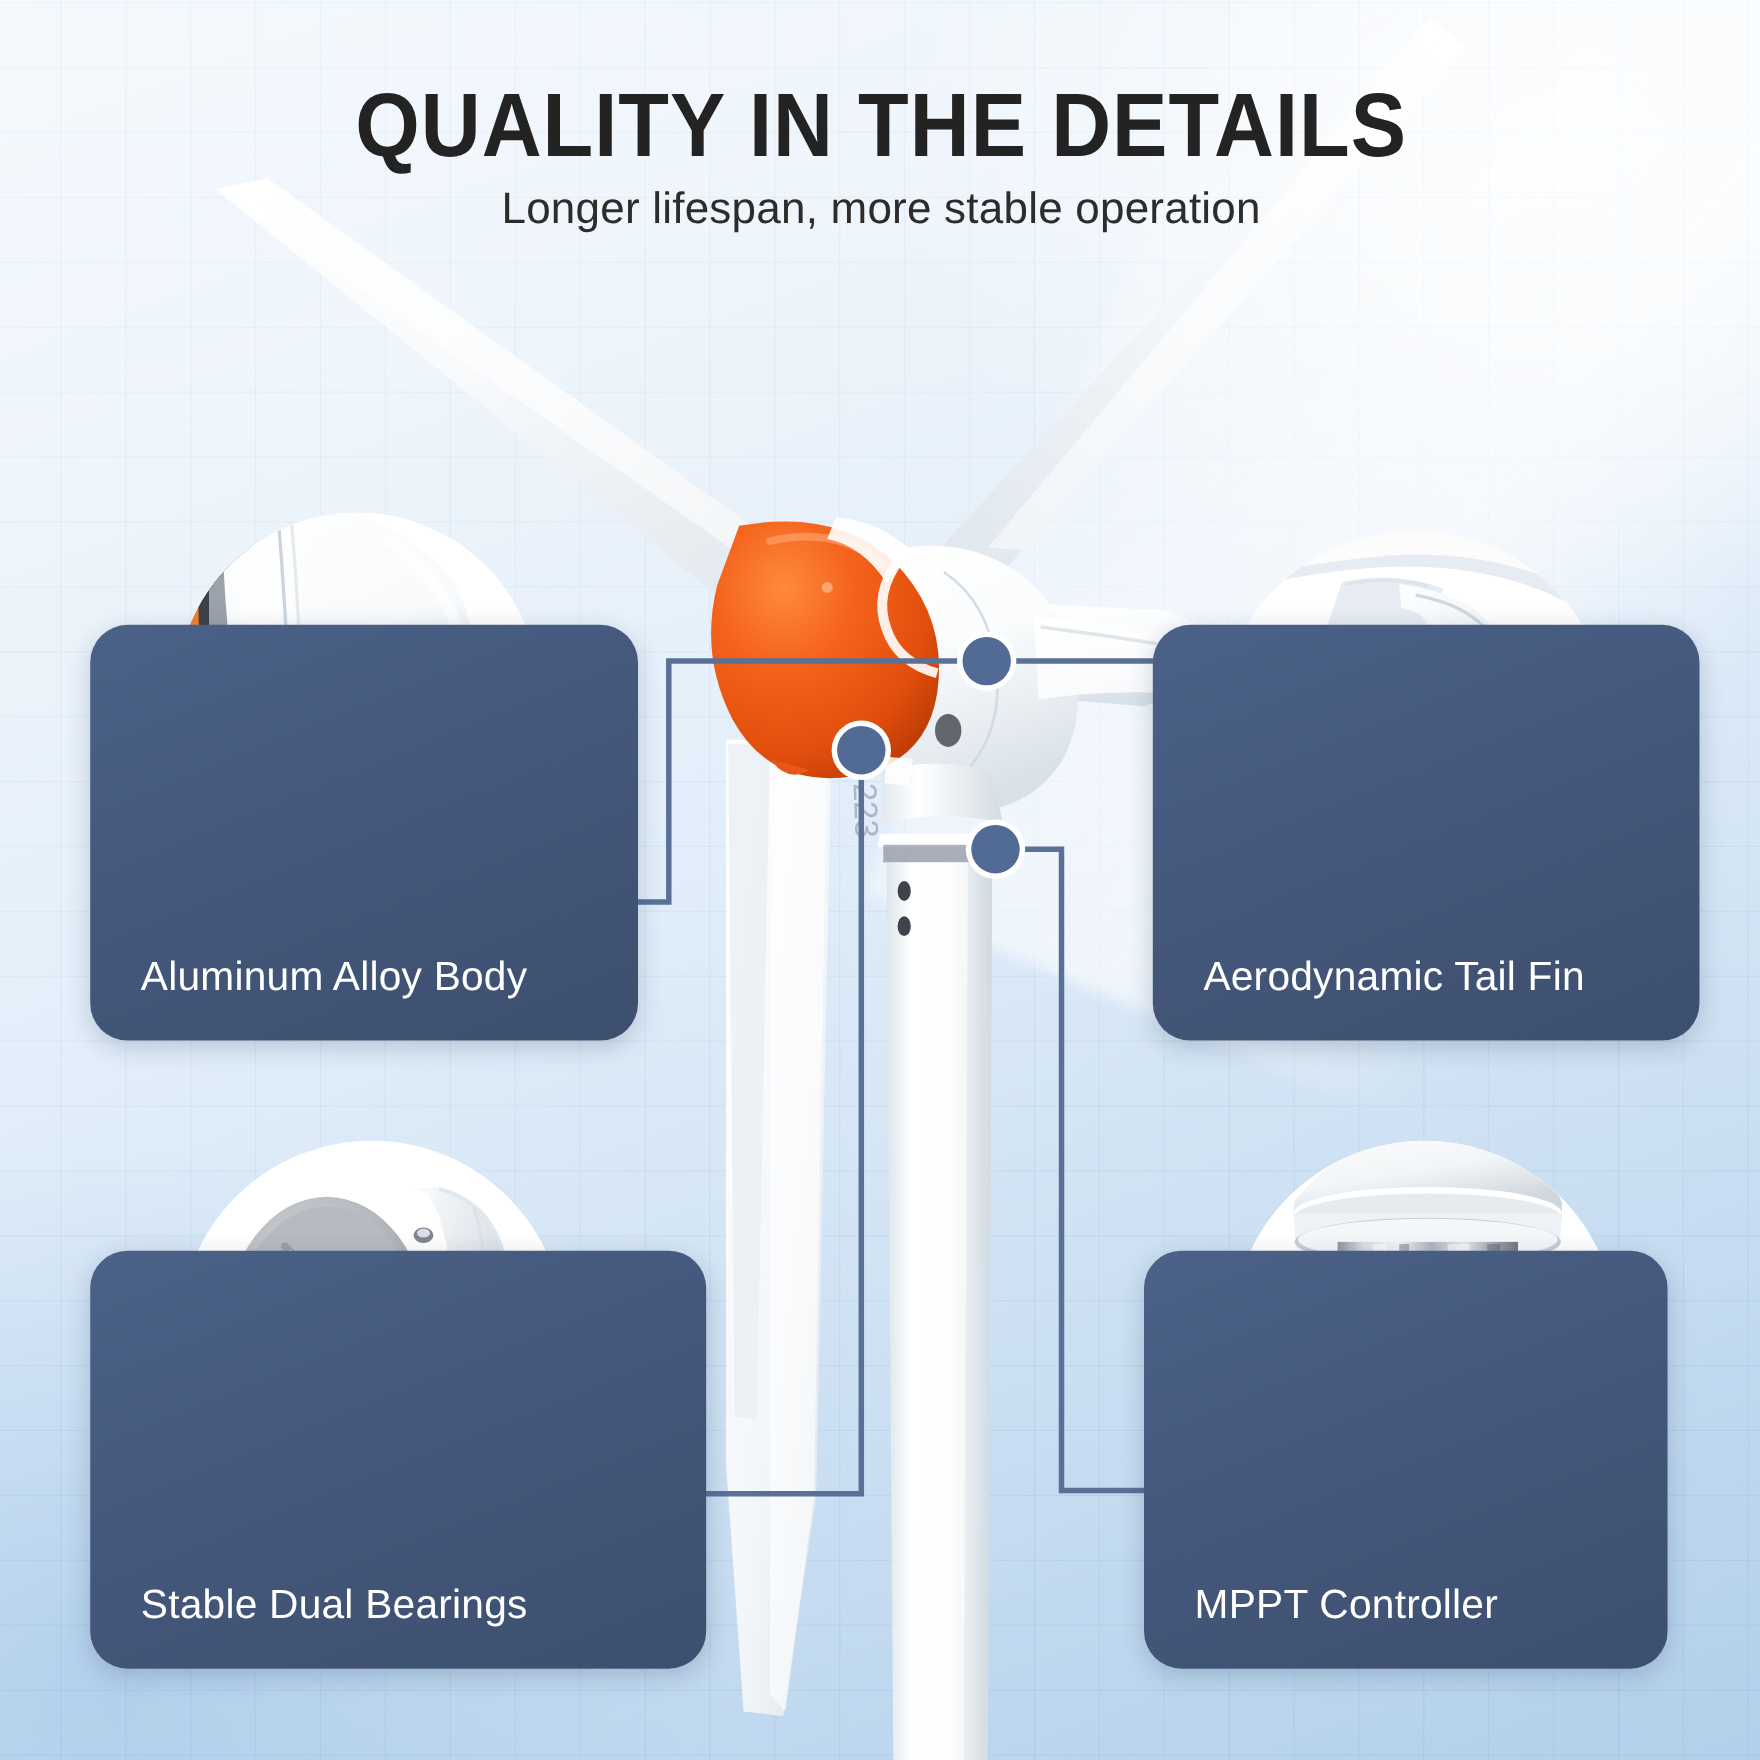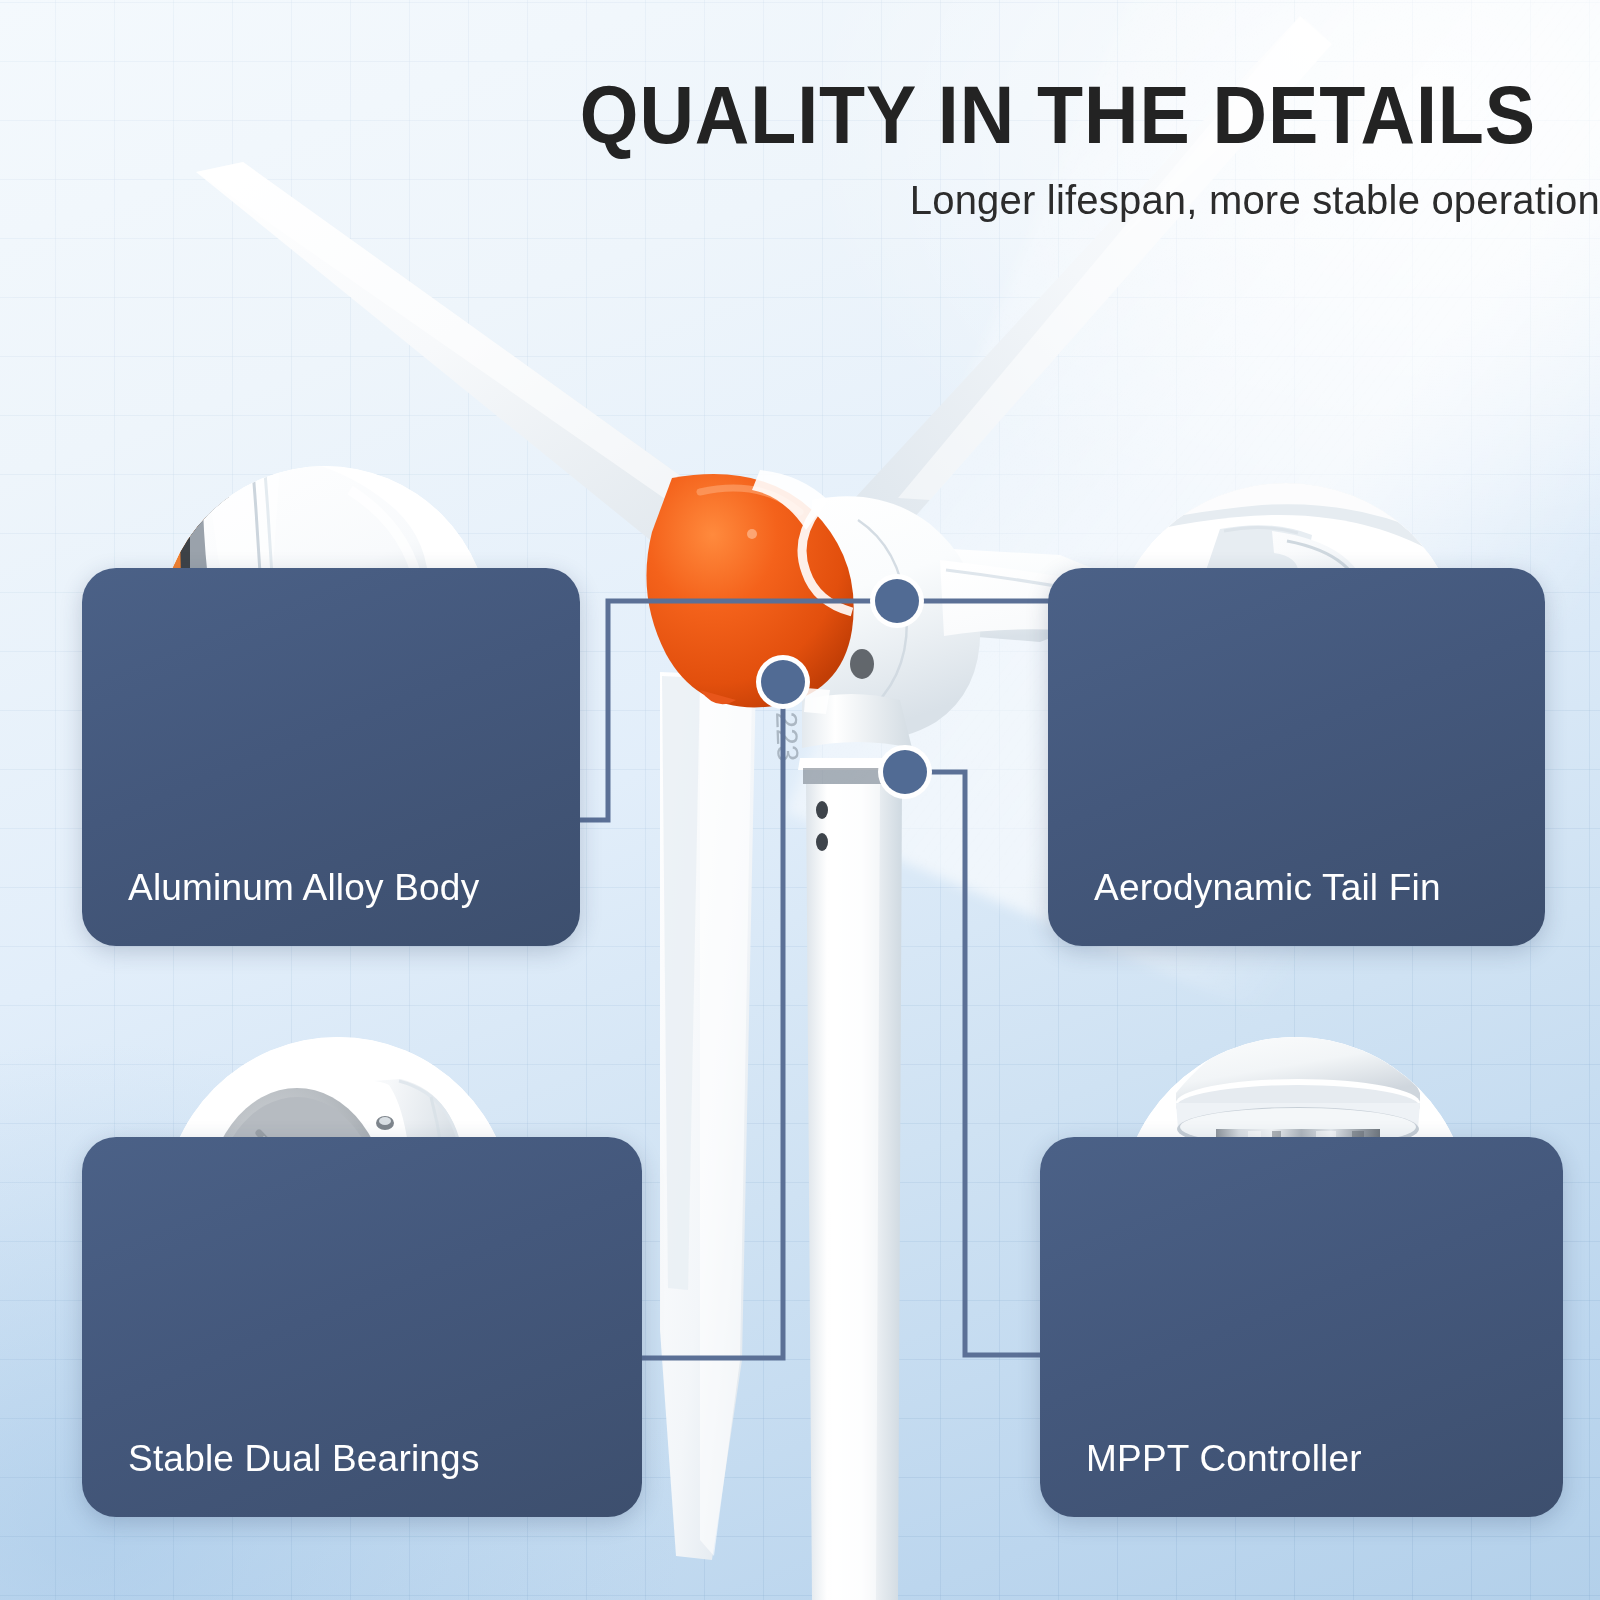--- a/index.html
+++ b/index.html
@@ -33,29 +33,29 @@
     mask-image:linear-gradient(160deg,rgba(0,0,0,.35) 0%,rgba(0,0,0,.5) 40%,rgba(0,0,0,1) 100%);
     -webkit-mask-image:linear-gradient(160deg,rgba(0,0,0,.35) 0%,rgba(0,0,0,.5) 40%,rgba(0,0,0,1) 100%);
   }
   .bg-sheen{
     position:absolute;right:-160px;top:-240px;width:760px;height:1250px;
     background:linear-gradient(105deg,rgba(255,255,255,0) 0%,rgba(255,255,255,.55) 38%,rgba(255,255,255,.62) 52%,rgba(255,255,255,0) 78%);
     transform:rotate(23deg);filter:blur(6px);
   }
 
   
-  .heading-wrap{position:absolute;left:2px;right:0;top:74px;text-align:right;z-index:40;}
+  .heading-wrap{position:absolute;left:2px;right:0;top:74px;text-align:center;z-index:40;}
   .title{
     font-family:"Liberation Sans Narrow","Liberation Sans",sans-serif;
     font-weight:700;font-size:82px;letter-spacing:1px;color:#232323;
     line-height:1.0;margin:0;transform:scaleX(.92);transform-origin:center;
     white-space:nowrap;
   }
   .subtitle{
-    font-weight:400;font-size:40px;color:#2c2c2c;margin:22px 0 0;
+    font-weight:400;font-size:40px;color:#2c2c2c;margin:12px 0 0;
     letter-spacing:.2px;white-space:nowrap;
   }
 
   
   .turbine{position:absolute;left:0;top:0;width:1600px;height:1600px;z-index:20;pointer-events:none;}
 
   
   .connectors{position:absolute;left:0;top:0;width:1600px;height:1600px;z-index:30;pointer-events:none;}
   .conn-line{fill:none;stroke:#5b7096;stroke-width:5;stroke-linejoin:miter;stroke-linecap:butt;}
   .dot-ring{fill:#ffffff;}
@@ -77,21 +77,21 @@
     position:absolute;border-radius:50%;overflow:hidden;
     background:#ffffff;
     box-shadow:0 0 0 0 rgba(0,0,0,0);
   }
   .photo-inner{position:absolute;inset:0;}
 
   
   #card-alloy   {left:82px;  top:568px;  width:470px; height:378px;padding-left:28px;}
   #card-tail    {left:1048px;top:568px;  width:470px; height:378px;padding-left:27px;}
   #card-bearing {left:82px;  top:1137px; width:560px; height:380px;}
-  #card-mppt    {left:1040px;top:1137px; width:523px; height:380px;}
+  #card-mppt    {left:1040px;top:1137px; width:476px; height:380px;}
 
   #photo-alloy   {left:160px; top:466px;  width:330px; height:330px;}
   #photo-tail    {left:1112px;top:483px;  width:348px; height:330px;}
   #photo-bearing {left:163px; top:1037px; width:350px; height:350px;}
   #photo-mppt    {left:1120px;top:1037px; width:350px; height:350px;}
 
   .sr{position:absolute;width:1px;height:1px;overflow:hidden;clip:rect(0,0,0,0);}
 </style>
 </head>
 <body>

